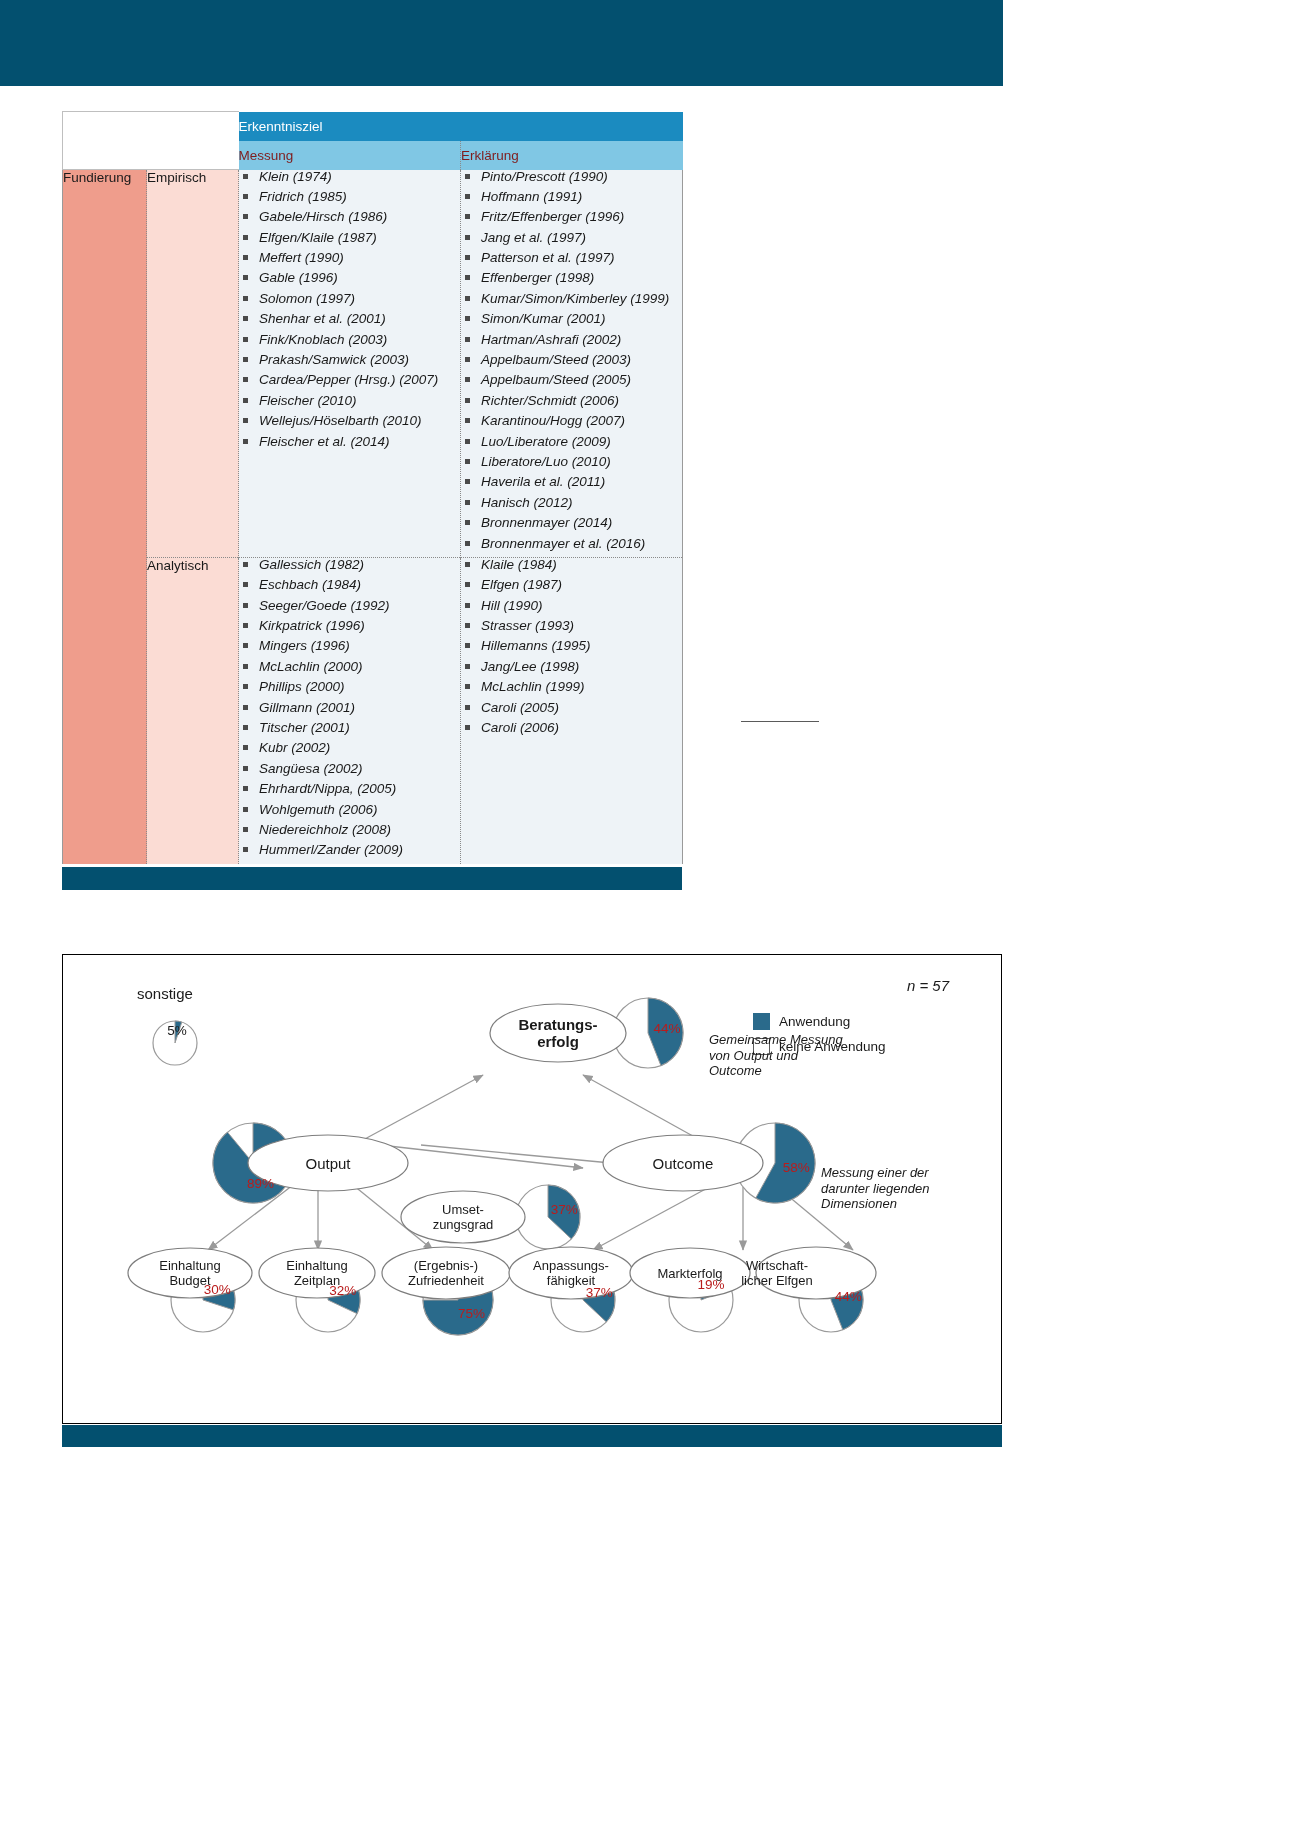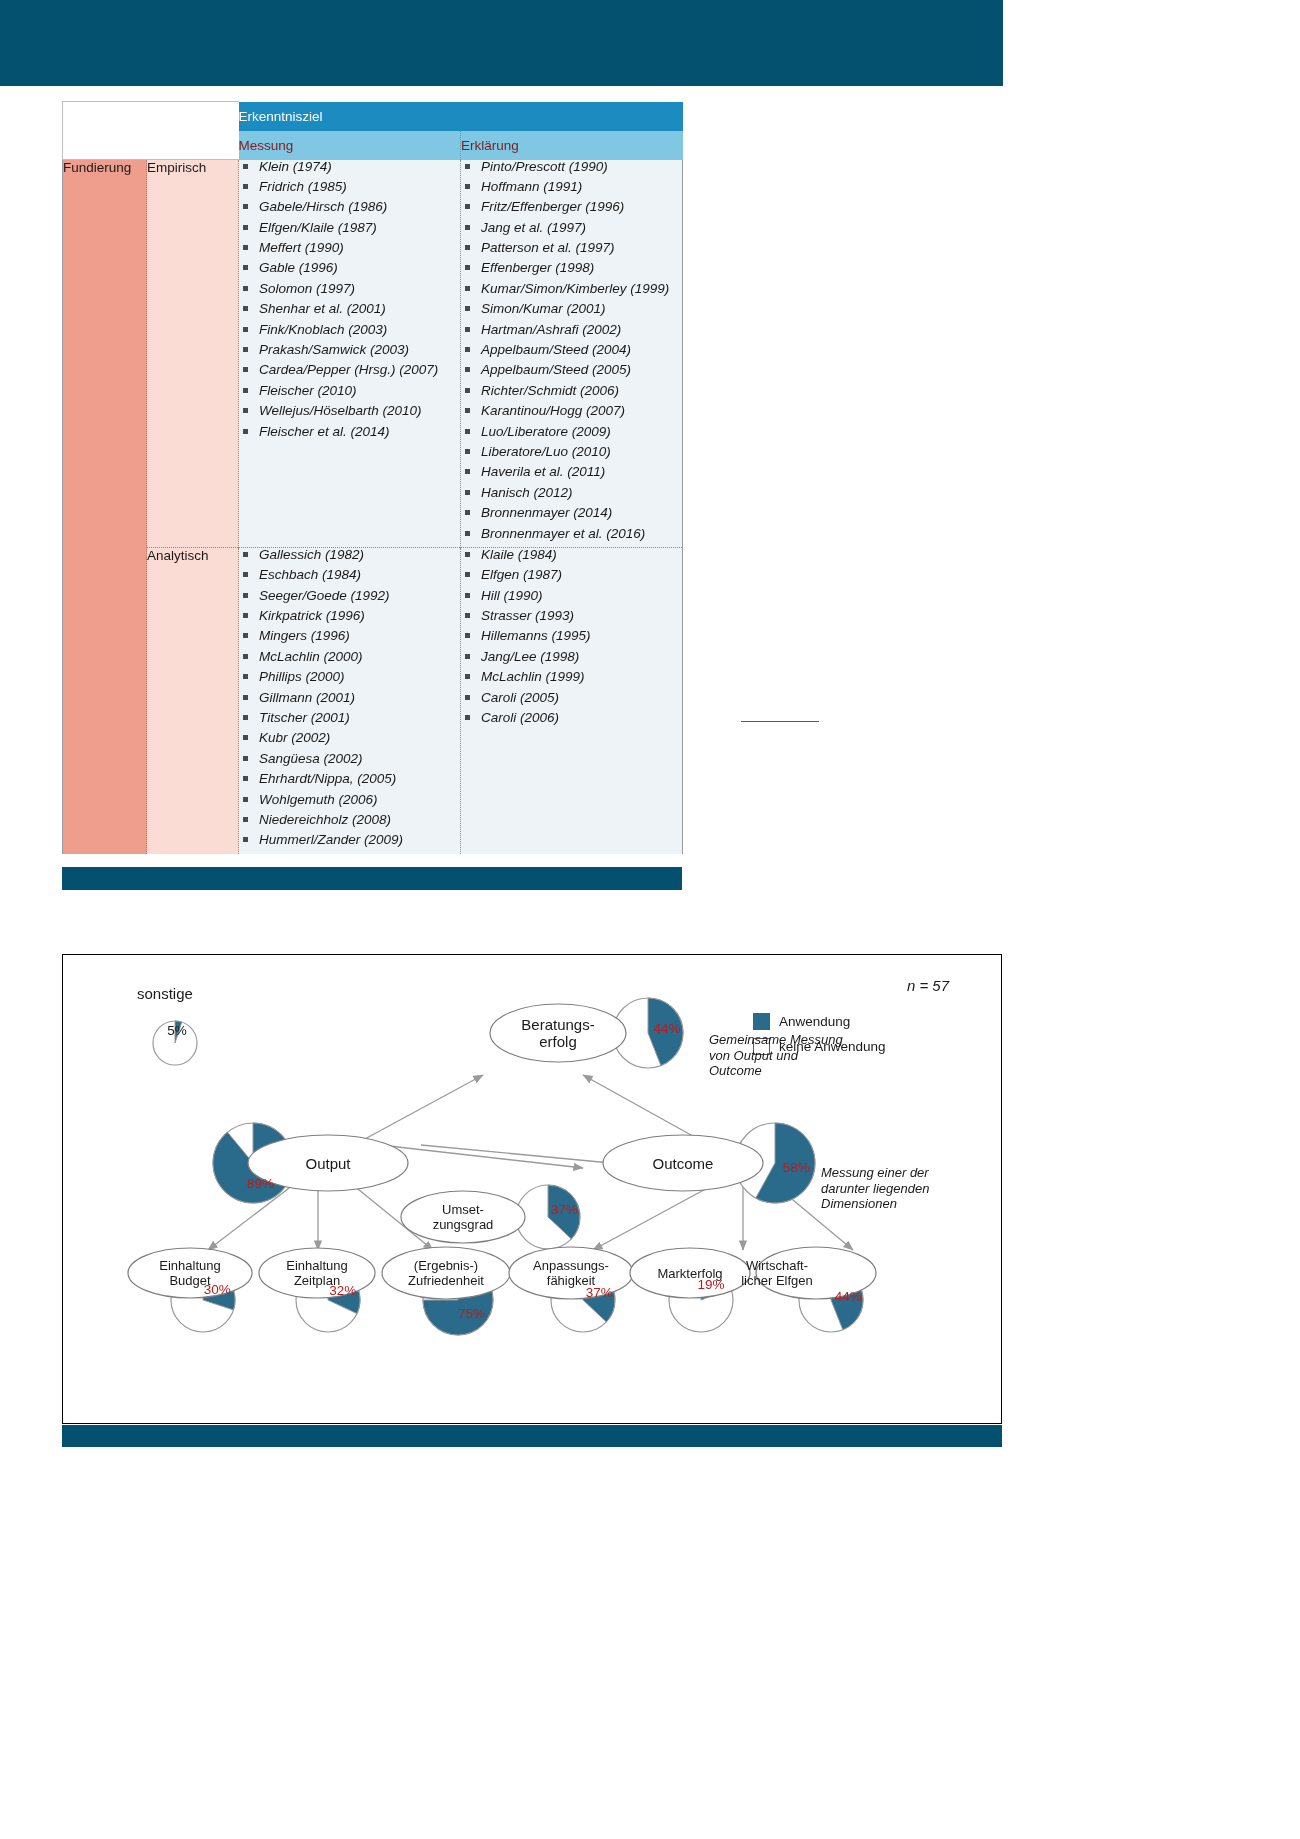--- a/index.html
+++ b/index.html
@@ -7,21 +7,21 @@
     width:1300px;height:1839px;position:relative;
     font-family:"Liberation Sans","DejaVu Sans",sans-serif;
     color:#1a1a1a;overflow:hidden;
   }
   
   .top-band{
     position:absolute;left:0;top:0;width:1003px;height:86px;
     background:#03506f;
   }
   
-  .table-wrap{position:absolute;left:62px;top:101px;width:668px;}
+  .table-wrap{position:absolute;left:62px;top:111px;width:668px;}
   table.matrix{border-collapse:collapse;table-layout:fixed;width:620px;font-size:13.5px;}
   table.matrix td,table.matrix th{vertical-align:top;padding:0;}
   .c-corner{width:84px;background:#ffffff;border:1px solid #bfbfbf;border-right:none;}
   .c-corner2{width:92px;background:#ffffff;border:1px solid #bfbfbf;border-left:none;border-right:none;}
   .hdr-top{
     background:#1b8bc0;color:#ffffff;height:29px;line-height:29px;
     padding-left:9px;font-size:13.5px;font-weight:400;text-align:left;
   }
   .hdr-sub{
     background:#80c7e4;color:#7f1d1d;height:29px;line-height:29px;
@@ -143,21 +143,21 @@
           <ul>
               <li>Pinto/Prescott (1990)</li>
               <li>Hoffmann (1991)</li>
               <li>Fritz/Effenberger (1996)</li>
               <li>Jang et al. (1997)</li>
               <li>Patterson et al. (1997)</li>
               <li>Effenberger (1998)</li>
               <li>Kumar/Simon/Kimberley (1999)</li>
               <li>Simon/Kumar (2001)</li>
               <li>Hartman/Ashrafi (2002)</li>
-              <li>Appelbaum/Steed (2004)</li>
+              <li>Appelbaum/Steed (2003)</li>
               <li>Appelbaum/Steed (2005)</li>
               <li>Richter/Schmidt (2006)</li>
               <li>Karantinou/Hogg (2007)</li>
               <li>Luo/Liberatore (2009)</li>
               <li>Liberatore/Luo (2010)</li>
               <li>Haverila et al. (2011)</li>
               <li>Hanisch (2012)</li>
               <li>Bronnenmayer (2014)</li>
               <li>Bronnenmayer et al. (2016)</li>
             </ul>
@@ -272,21 +272,21 @@
     </div>
   </div>
 
   <div class="ann ann-a">Gemeinsame Messung von Output und Outcome</div>
   <div class="ann ann-b">Messung einer der darunter liegenden Dimensionen</div>
 
   <div class="sonstige-label">sonstige</div>
 
   <div id="nodeLayer">
       <div class="pie-pct dark" style="left: 91.8929px; top: 68.049px; width: 44px;">5%</div>
-      <div class="node-text" style="left: 427px; width: 136px; top: 61px;">
+      <div class="node-text" style="left: 427px; width: 136px; top: 61px; font-weight: bold;">
         <div>Beratungs-</div>
         <div>erfolg</div>
       </div>
       <div class="pie-pct" style="left: 581.909px; top: 66.3929px; width: 44px;">44%</div>
       <div class="node-text" style="left: 185px; width: 160px; top: 199.5px;">
         <div>Output</div>
       </div>
       <div class="pie-pct" style="left: 175.452px; top: 220.699px; width: 44px;">89%</div>
       <div class="node-text" style="left: 540px; width: 160px; top: 199.5px;">
         <div>Outcome</div>

